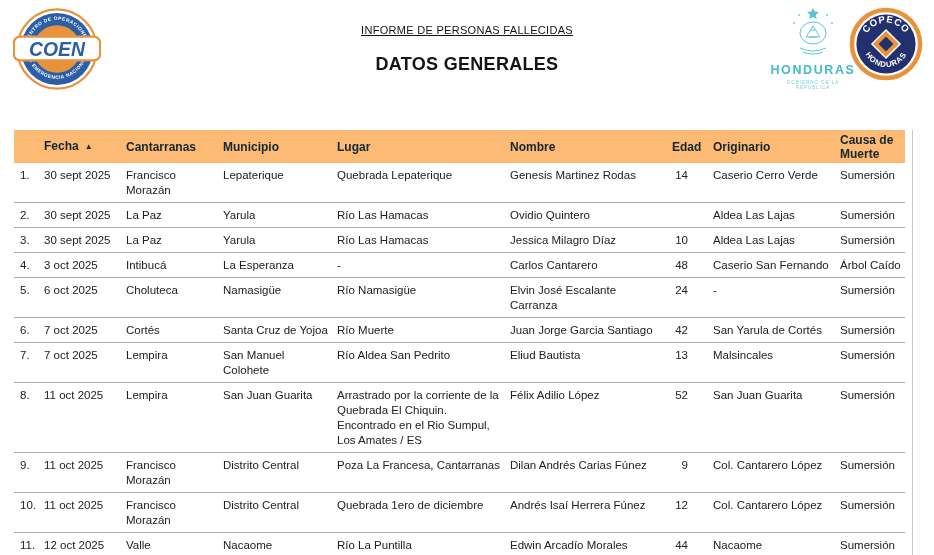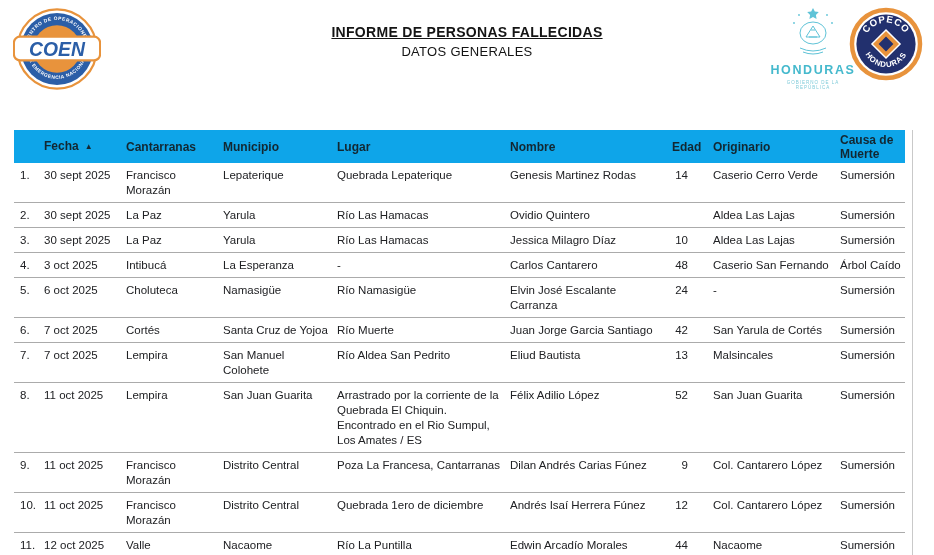--- a/index.html
+++ b/index.html
@@ -2,34 +2,34 @@
 <html><head>
 <meta charset="utf-8">
 <style>
   * { margin:0; padding:0; box-sizing:border-box; }
   html,body { background:#ffffff; }
   body { font-family:"Liberation Sans", sans-serif; }
   .page { position:relative; width:934px; height:555px; background:#fff; overflow:hidden; }
 
   
   .titles { position:absolute; left:0; top:0; width:100%; text-align:center; }
-  .title { margin-top:24px; font-size:14px; font-weight:bold; text-decoration:underline;
+  .title { margin-top:24px; font-size:11px; font-weight:normal; text-decoration:underline;
            color:#141414; letter-spacing:.3px; }
-  .subtitle { margin-top:4px; font-size:13px; font-weight:normal; color:#141414; letter-spacing:.3px; }
+  .subtitle { margin-top:18px; font-size:18px; font-weight:bold; color:#141414; letter-spacing:.3px; }
 
   .coen-logo { position:absolute; left:13px; top:5px; width:88px; height:88px; }
   .honduras-logo { position:absolute; left:770px; top:6px; width:86px; text-align:center; }
   .honduras-name { font-size:12.5px; font-weight:bold; color:#45b9cd; letter-spacing:1.6px; margin-top:1px; }
   .honduras-tag { font-size:4.5px; color:#7fcbd9; letter-spacing:1px; margin-top:3px; }
   .copeco-logo { position:absolute; left:849px; top:7px; width:74px; height:74px; }
 
   
   .tablewrap { position:absolute; left:14px; top:130px; width:891px; }
   table { border-collapse:collapse; table-layout:fixed; width:891px; }
-  thead th { background:#0ea5e9; color:#132731; font-weight:bold; font-size:12px;
+  thead th { background:#fdba74; color:#132731; font-weight:bold; font-size:12px;
              text-align:left; vertical-align:middle; height:33px;
              padding:2px 8px 2px 0; line-height:14px; }
   tbody td { vertical-align:top; border-bottom:1px solid #ababab;
              font-size:11.5px; color:#202124; line-height:15px;
              padding:5px 6px 4px 0; }
   th.c-num, td.c-num { padding-left:6px; }
   td.c-edad { text-align:right; padding-right:25px; }
   td.c-causa { padding-right:0;margin-left:37px; }
   .sort { font-size:8px; margin-left:6px; display:inline-block; transform:translateY(-1px); }
   .vline { position:absolute; left:912px; top:130px; height:425px; width:1px; background:#c9c9c9; }

